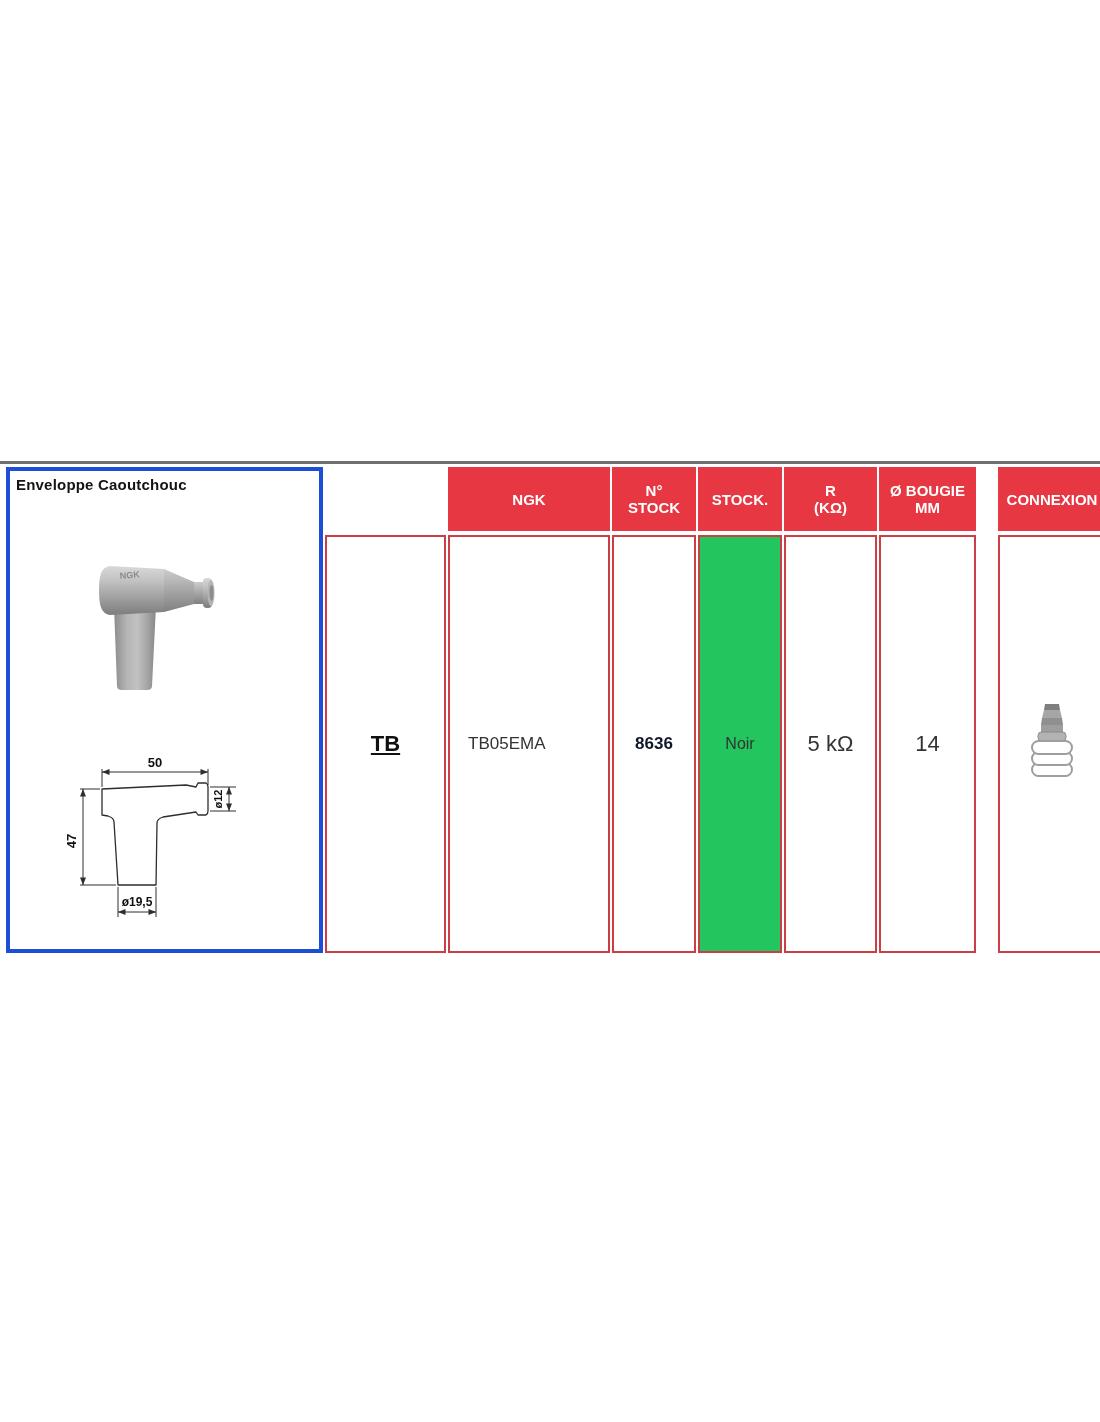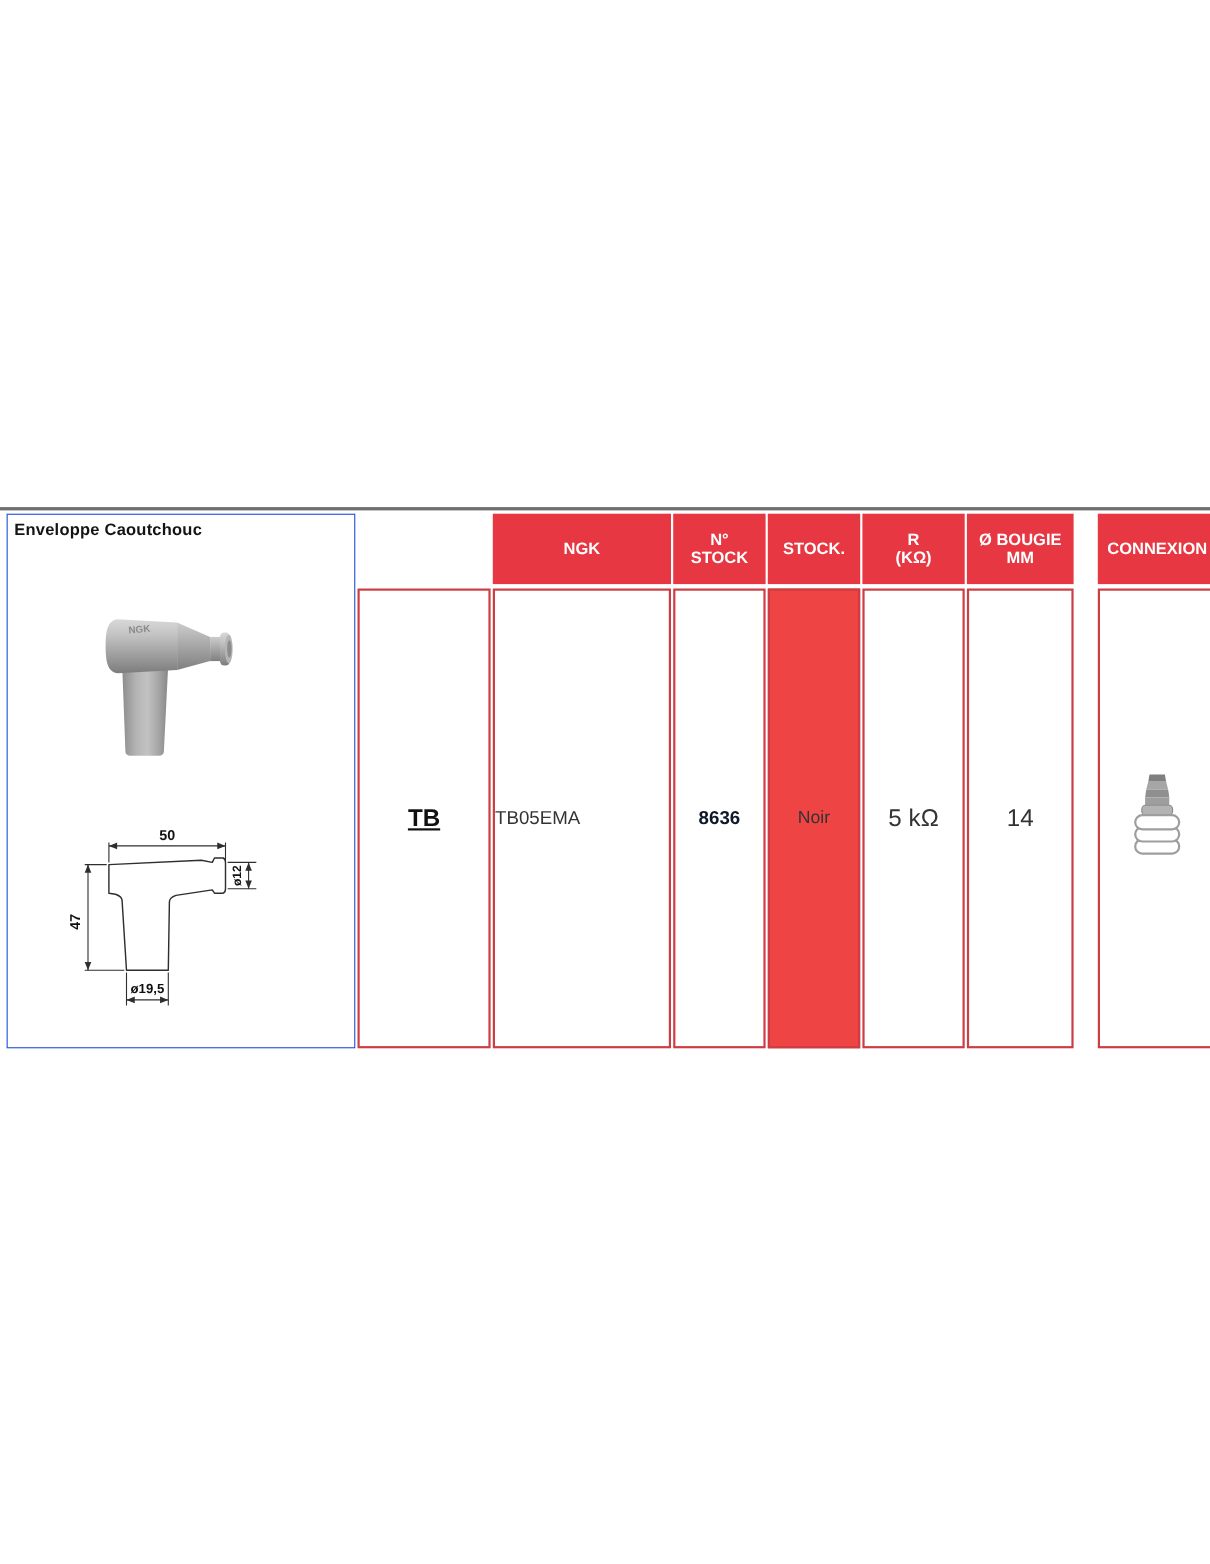--- a/index.html
+++ b/index.html
@@ -4,35 +4,35 @@
 <style>
   * { margin:0; padding:0; box-sizing:border-box; }
   html,body { background:#ffffff; font-family:"Liberation Sans", sans-serif; }
   .stage { position:relative; width:1100px; height:1422px; background:#fff; overflow:hidden; }
 
   .top-divider { position:absolute; left:0; top:461px; width:1100px; height:3px; background:#6f6f6f; }
 
   .catalog-table { position:absolute; left:6px; top:467px; width:1088px; height:486px; }
 
   .left-panel { position:absolute; left:0; top:0; width:317px; height:486px;
-                border:1px solid #1d4ed8; background:#fff; }
+                border:4px solid #1d4ed8; background:#fff; }
   .panel-title { position:absolute; left:6px; top:5px; font-size:15px; font-weight:bold; color:#141414; letter-spacing:.2px; }
   .photo-svg   { position:absolute; left:84px; top:85px; }
   .drawing-svg { position:absolute; left:26px; top:278px; }
 
   .col-header { position:absolute; top:0; height:64px; background:#e63742; color:#fff;
                 display:flex; flex-direction:column; align-items:center; justify-content:center;
                 font-weight:bold; font-size:15px; line-height:17px; text-align:center; }
   .col-cell { position:absolute; top:68px; height:418px; border:2px solid #cb3e44; background:#fff;
               display:flex; align-items:center; justify-content:center;
               font-size:16px; color:#333; }
   .cell-type  { font-size:22px; font-weight:bold; color:#111;text-decoration:underline; }
-  .cell-ngk   { justify-content:flex-start; padding-left:0; font-size:17px; color:#333; }
+  .cell-ngk   { justify-content:flex-start; padding-left:18px; font-size:17px; color:#333; }
   .cell-stock { font-size:17px; font-weight:bold; color:#0f172a; }
-  .cell-coul  { background:#ef4444; }
+  .cell-coul  { background:#22c55e; }
   .cell-r, .cell-bougie { font-size:22px; }
 
   
   .c-type   { left:319px; width:121px; }
   .c-ngk    { left:442px; width:162px; }
   .c-stock  { left:606px; width:84px;  }
   .c-coul   { left:692px; width:84px;  }
   .c-r      { left:778px; width:93px;  }
   .c-bougie { left:873px; width:97px;  }
   .c-conn   { left:992px; width:108px; }

